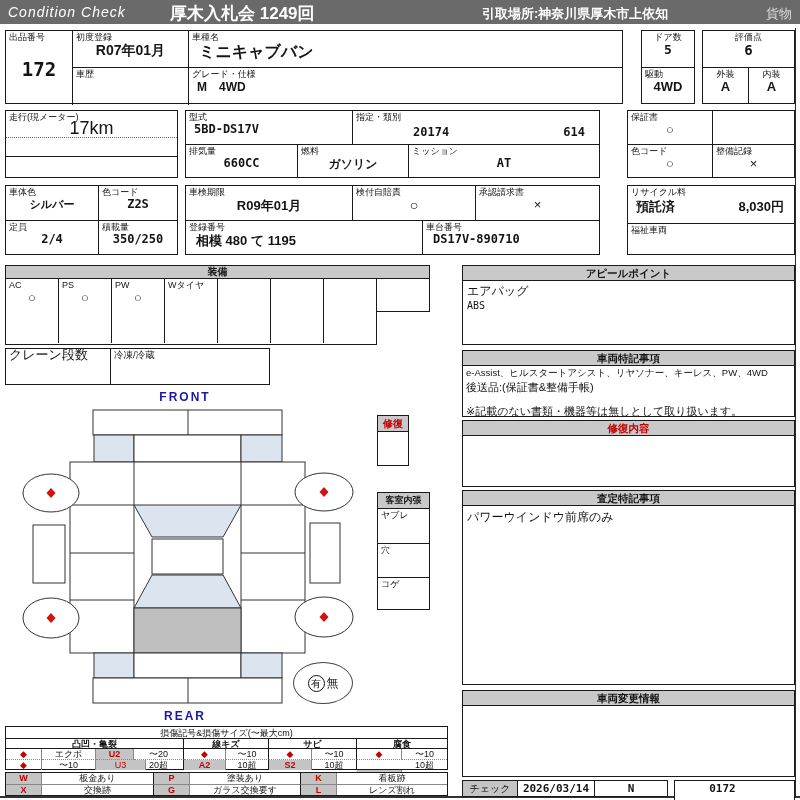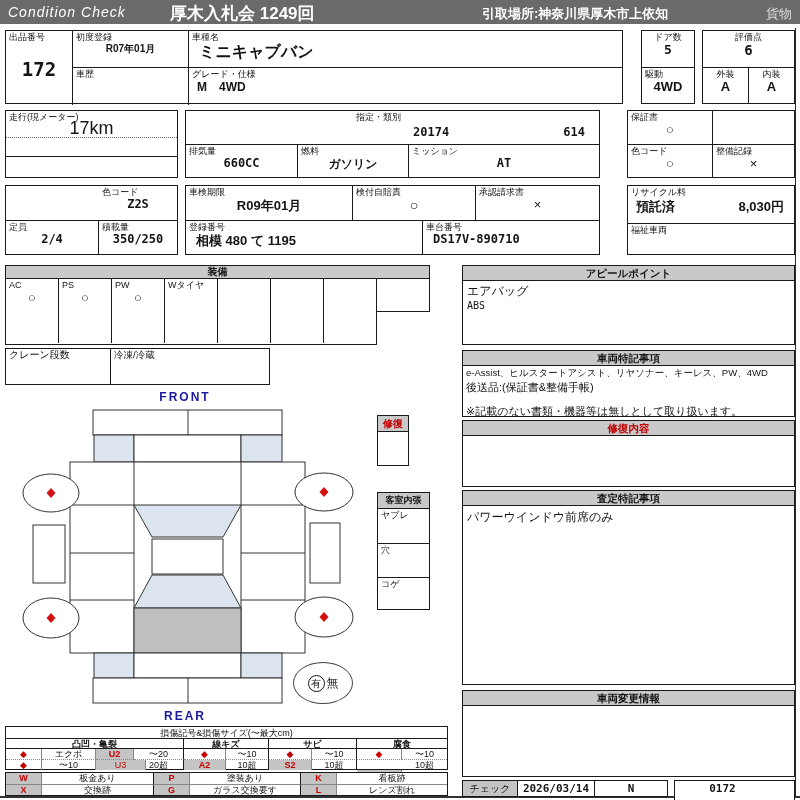--- a/index.html
+++ b/index.html
@@ -34,21 +34,21 @@
 <div class="a" style="left:795px;top:28px;width:1px;height:768px;background:#2a2a2a"></div>
 <div class="a" style="left:0;top:796px;width:800px;height:2px;background:#333"></div>
 
 <div class="bx" style="left:5px;top:30px;width:618px;height:74px">
   <div class="a brd" style="left:0;top:0;width:67px;height:74px">
     <div class="lbl">出品番号</div>
     <div class="cv mono" style="font-size:19px;margin-top:16px">172</div>
   </div>
   <div class="a brd" style="left:67px;top:0;width:116px;height:36px">
     <div class="lbl">初度登録</div>
-    <div class="cv" style="font-size:10px">R07年01月</div>
+    <div class="cv" style="font-size:14px">R07年01月</div>
   </div>
   <div class="a brd" style="left:67px;top:36px;width:116px;height:38px;border-top:1px solid #1a1a1a">
     <div class="lbl">車歴</div>
   </div>
   <div class="a" style="left:183px;top:0;width:434px;height:36px">
     <div class="lbl">車種名</div>
     <div style="font-size:16px;font-weight:bold;padding-left:10px">ミニキャブバン</div>
   </div>
   <div class="a" style="left:183px;top:36px;width:434px;height:38px;border-top:1px solid #1a1a1a">
     <div class="lbl">グレード・仕様</div>
@@ -85,20 +85,24 @@
 <div class="bx" style="left:5px;top:110px;width:173px;height:68px">
   <div class="a" style="left:0;top:0;width:171px;height:27px;border-bottom:1px dotted #666">
     <div class="lbl">走行(現メーター)</div>
     <div style="font-size:18px;text-align:center;margin-top:-4px">17km</div>
   </div>
   <div class="a" style="left:0;top:27px;width:171px;height:19px;border-bottom:1px solid #1a1a1a"></div>
   <div class="a" style="left:0;top:46px;width:171px;height:20px"></div>
 </div>
 
 <div class="bx" style="left:185px;top:110px;width:415px;height:68px">
+  <div class="a brd" style="left:0;top:0;width:167px;height:33px">
+    <div class="lbl">型式</div>
+    <div class="mono" style="font-size:12px;font-weight:bold;padding-left:8px">5BD-DS17V</div>
+  </div>
   <div class="a" style="left:167px;top:0;width:246px;height:33px">
     <div class="lbl">指定・類別</div>
     <span class="mono" style="position:absolute;left:60px;top:14px;font-size:12px;font-weight:bold">20174</span>
     <span class="mono" style="position:absolute;right:14px;top:14px;font-size:12px;font-weight:bold">614</span>
   </div>
   <div class="a brd" style="left:0;top:33px;width:112px;height:33px;border-top:1px solid #1a1a1a">
     <div class="lbl">排気量</div>
     <div class="cv mono" style="font-size:12px">660CC</div>
   </div>
   <div class="a brd" style="left:112px;top:33px;width:111px;height:33px;border-top:1px solid #1a1a1a">
@@ -121,20 +125,24 @@
     <div class="lbl">色コード</div>
     <div class="cv" style="font-size:13px;font-weight:normal">○</div>
   </div>
   <div class="a" style="left:85px;top:33px;width:81px;height:33px;border-top:1px solid #1a1a1a">
     <div class="lbl">整備記録</div>
     <div class="cv" style="font-size:13px;font-weight:normal">×</div>
   </div>
 </div>
 
 <div class="bx" style="left:5px;top:185px;width:173px;height:70px">
+  <div class="a brd" style="left:0;top:0;width:93px;height:34px">
+    <div class="lbl">車体色</div>
+    <div class="cv" style="font-size:11px">シルバー</div>
+  </div>
   <div class="a" style="left:93px;top:0;width:78px;height:34px">
     <div class="lbl">色コード</div>
     <div class="cv mono" style="font-size:12px">Z2S</div>
   </div>
   <div class="a brd" style="left:0;top:34px;width:93px;height:34px;border-top:1px solid #1a1a1a">
     <div class="lbl">定員</div>
     <div class="cv mono" style="font-size:12px">2/4</div>
   </div>
   <div class="a" style="left:93px;top:34px;width:78px;height:34px;border-top:1px solid #1a1a1a">
     <div class="lbl">積載量</div>
@@ -205,21 +213,21 @@
   <div class="a brd" style="left:0;top:0;width:53px;height:32px"></div>
   <div class="a brd" style="left:53px;top:0;width:53px;height:32px"></div>
   <div class="a brd" style="left:106px;top:0;width:53px;height:32px"></div>
   <div class="a brd" style="left:159px;top:0;width:53px;height:32px"></div>
   <div class="a brd" style="left:212px;top:0;width:53px;height:32px"></div>
   <div class="a brd" style="left:265px;top:0;width:53px;height:32px"></div>
   <div class="a" style="left:318px;top:0;width:52px;height:32px"></div>
 </div>
 <div class="bx" style="left:5px;top:348px;width:265px;height:37px">
   <div class="a brd" style="left:0;top:0;width:105px;height:35px">
-    <div class="lbl" style="font-size:10px">クレーン段数</div>
+    <div class="lbl" style="font-size:13px">クレーン段数</div>
   </div>
   <div class="a" style="left:105px;top:0;width:158px;height:35px">
     <div class="lbl" style="font-size:9.5px">冷凍/冷蔵</div>
   </div>
 </div>
 
 <div class="bx" style="left:462px;top:265px;width:333px;height:80px">
   <div class="gh">アピールポイント</div>
   <div style="font-size:12px;padding:2px 4px 0">エアバッグ</div>
   <div class="mono" style="font-size:10px;padding:0 4px">ABS</div>

